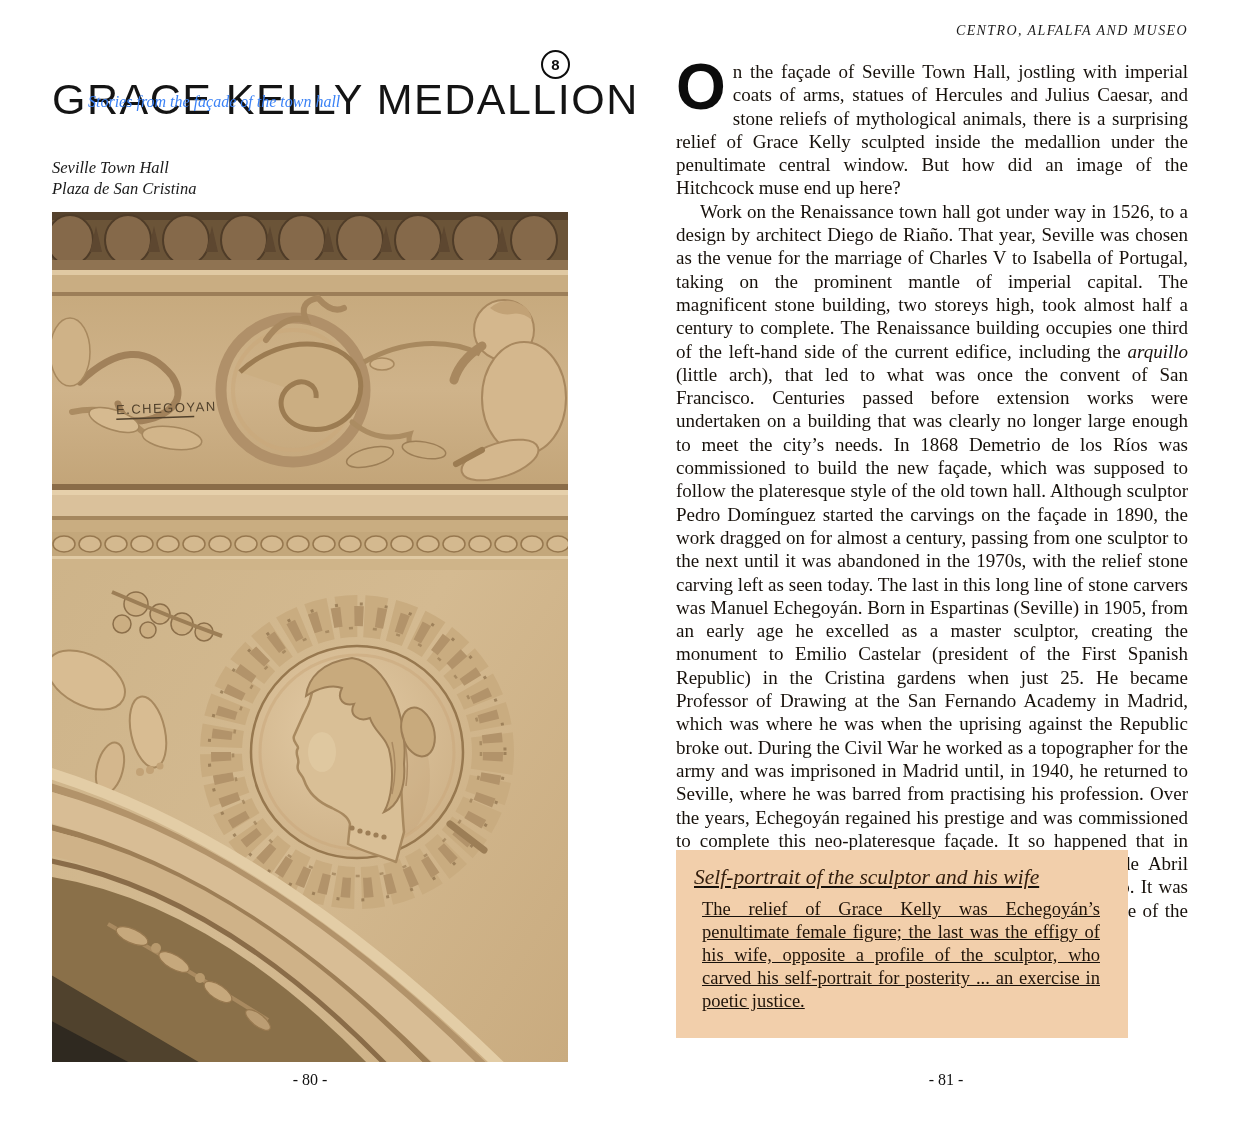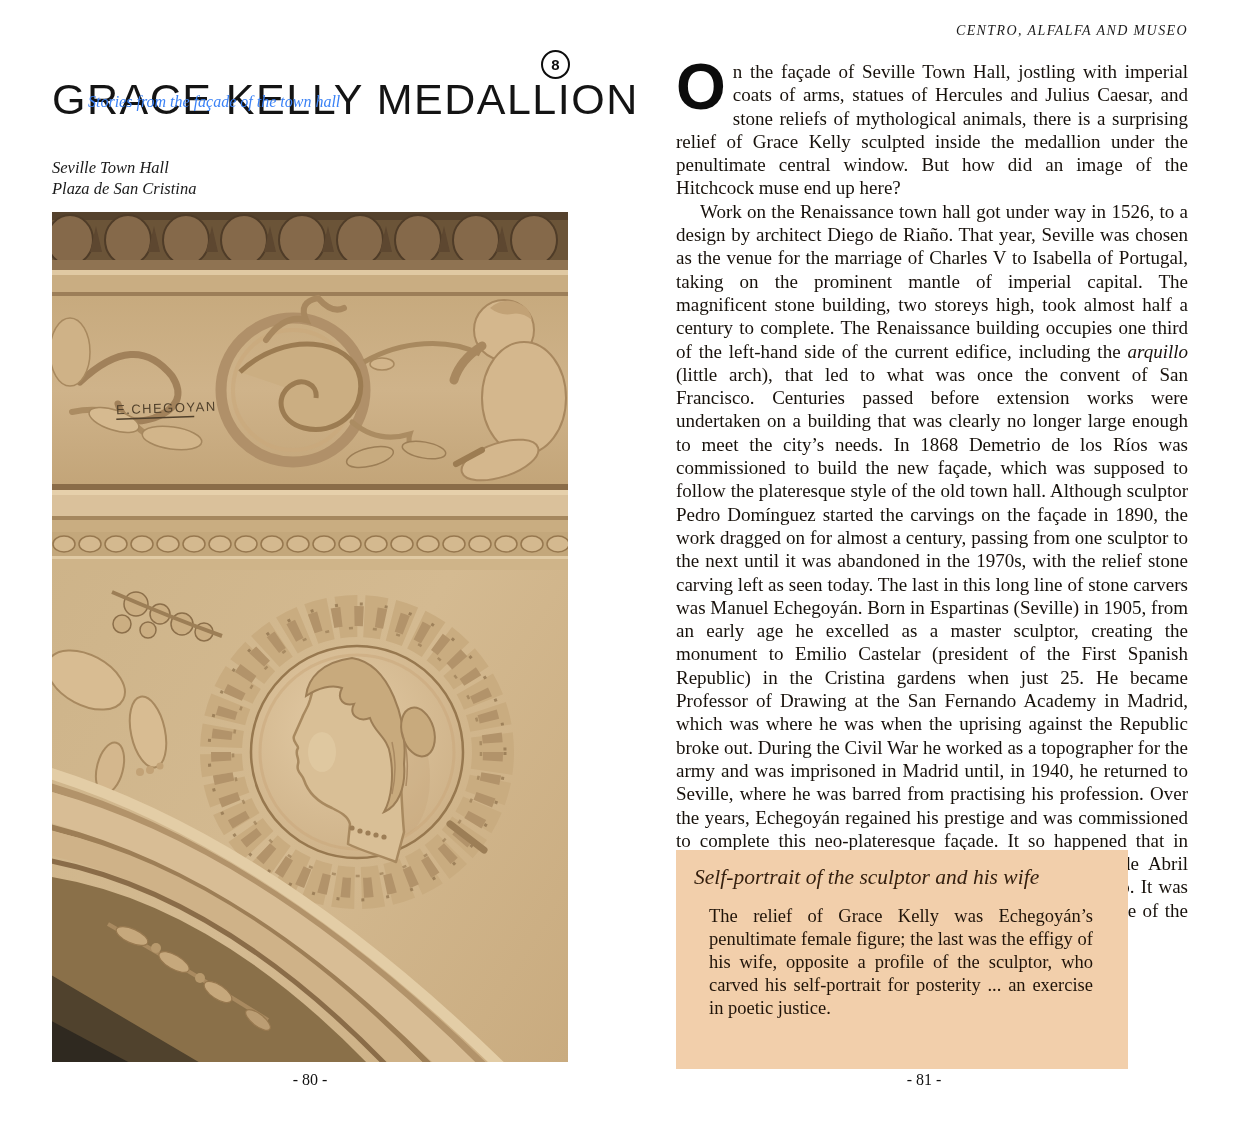--- a/index.html
+++ b/index.html
@@ -15,37 +15,37 @@
     font-family:"Liberation Sans", sans-serif;font-weight:700;font-size:15px;
     line-height:25px;text-align:center;color:#0d0d0d;}
   .chapter-subtitle{position:absolute;left:52px;top:93px;width:520px;
     font-style:italic;font-size:16px;color:#3b82f6;margin-left:36px;}
   .location{position:absolute;left:52px;top:142px;width:400px;
     font-style:italic;font-size:16.5px;line-height:20.5px;color:#1a1a1a;margin-top:16px;}
   .photo-wrap{position:absolute;left:52px;top:212px;width:516px;height:850px;}
   .pagenum{position:absolute;width:516px;text-align:center;top:1071px;
     font-size:16px;color:#111;}
   .pagenum.left{left:52px;}
-  .pagenum.right{left:668px;width:512px;}
+  .pagenum.right{left:690px;width:512px;}
 
   
   .running-head{position:absolute;left:676px;top:23px;width:512px;text-align:right;
     font-style:italic;font-size:14px;letter-spacing:1.4px;color:#1c1c1c;}
   .body-col{position:absolute;left:676px;top:60px;width:512px;
     font-size:19px;line-height:23.3px;text-align:justify;color:#17110b;}
   .body-col p{margin:0;}
   .body-col p.indent{text-indent:24px;}
   .dropcap{float:left;font-family:"Liberation Sans", sans-serif;font-weight:700;
     font-size:64px;line-height:50px;margin:2px 7px 0 0;color:#0c0c0c;}
   .em{font-style:italic;}
 
   .info-box{position:absolute;left:676px;top:850px;width:452px;min-height:160px;
-    box-sizing:border-box;padding:15px 20px 34px 18px;background:#f2cfab;}
+    box-sizing:border-box;padding:15px 20px 17px 18px;background:#f2cfab;text-decoration:underline;}
   .info-box-title{font-style:italic;font-size:21.5px;color:#35200f;margin:0 0 7px 0;}
-  .info-box-text{font-size:18.5px;line-height:23px;text-align:justify;color:#201409;margin:15px;}
+  .info-box-text{font-size:18.5px;line-height:23px;text-align:justify;color:#201409;margin:8px;}
 </style>
 </head>
 <body>
 
 <div class="spread">
 
   <h1 class="chapter-title">GRACE KELLY MEDALLION</h1>
 
   <div class="chapter-badge">8</div>
 

